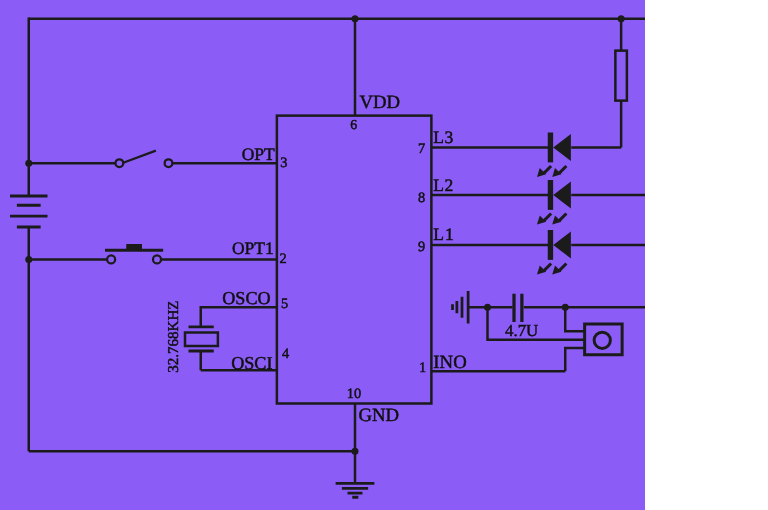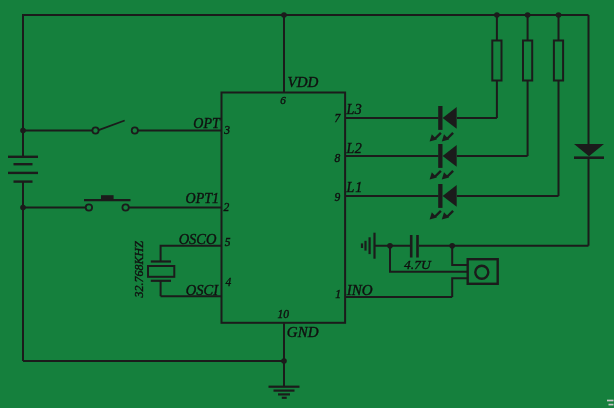--- a/index.html
+++ b/index.html
@@ -1,16 +1,16 @@
 <!DOCTYPE html>
 <html><head>
 <meta charset="utf-8">
 <style>
   html,body{margin:0;padding:0;background:#ffffff;}
-  #page{width:614px;height:408px;position:relative;background:#15803d;overflow:hidden;font-style:italic;}
+  #page{width:516px;height:408px;position:relative;background:#8b5cf6;overflow:hidden;}
   svg{position:absolute;top:0;left:0;filter:blur(0.25px);}
   text{font-family:"Liberation Serif", serif;fill:#101010;stroke:#101010;stroke-width:0.38px;}
 </style>
 </head>
 <body>
 <div id="page">
 <svg width="614" height="408" viewBox="0 0 614 408">
 <g stroke="#1b1b1b" stroke-width="2" fill="none">
 
   <path d="M23 15 H588.5"></path>

